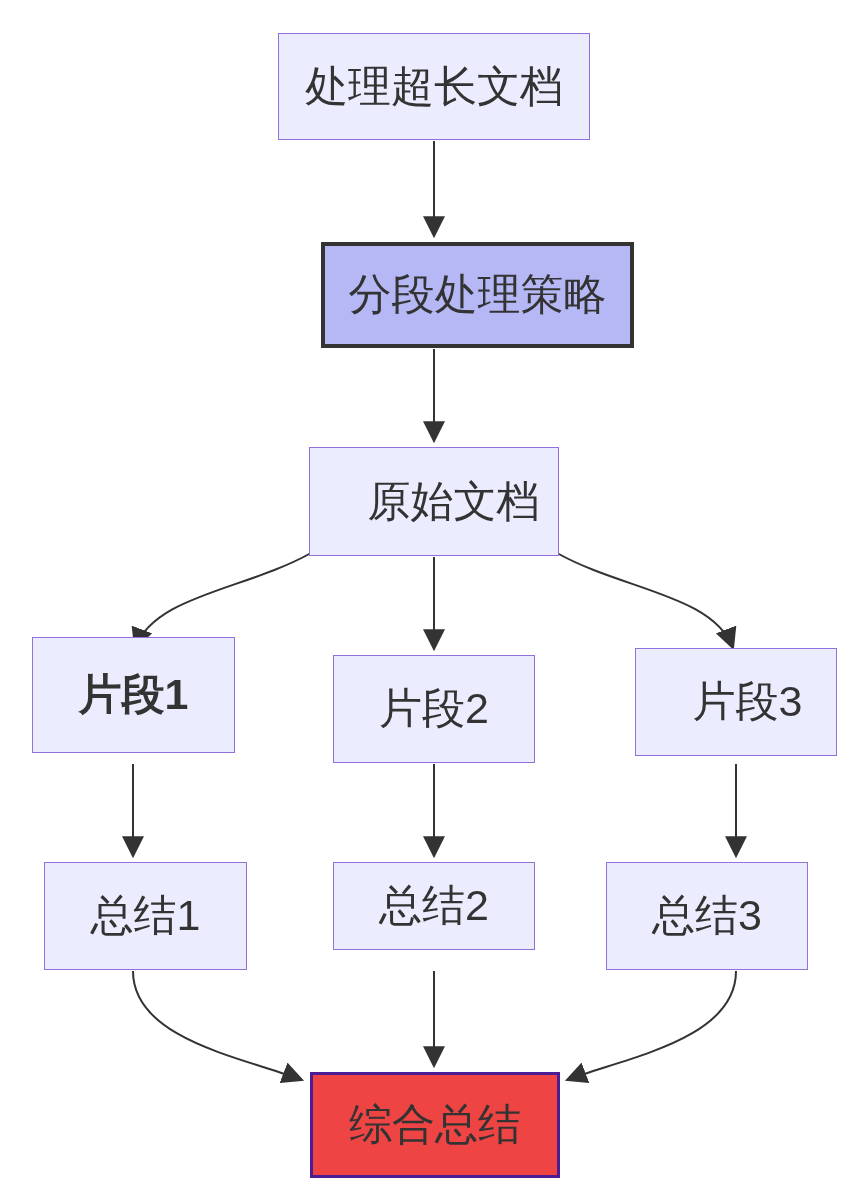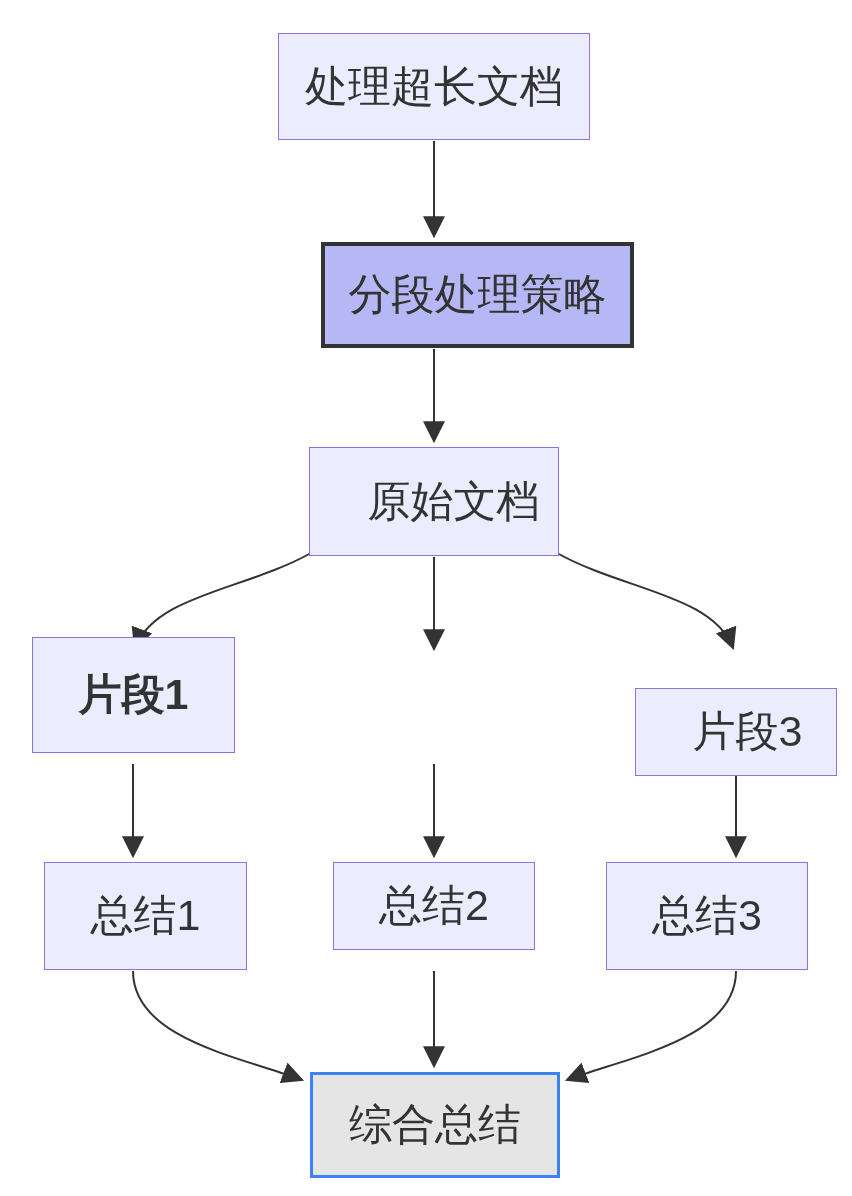--- a/index.html
+++ b/index.html
@@ -42,30 +42,30 @@
     line-height: 1.2;
     white-space: nowrap;
     text-align: center;
   }
   .node.emphasis {
     background: #b5b8f5;
     border: 4px solid #333333;
     margin-left: 44px;
   }
   .node.result {
-    background: #e5e5e5;
-    border: 3px solid #3b82f6;
+    background: #ef4444;
+    border: 3px solid #4c1d95;
   }
   
   #n-process-long-document { left: 278px; top: 33px;   width: 312px; height: 107px; }
   #n-segmentation-strategy { left: 277px; top: 242px;  width: 313px; height: 106px; }
   #n-original-document     { left: 309px; top: 447px;  width: 250px; height: 109px; padding-left: 39px; }
   #n-fragment-1            { left: 32px;  top: 637px;  width: 203px; height: 116px; font-weight: bold; }
   #n-fragment-2            { left: 333px; top: 655px;  width: 202px; height: 108px; }
-  #n-fragment-3            { left: 635px; top: 688px;  width: 202px; height: 88px; padding-left: 23px; }
+  #n-fragment-3            { left: 635px; top: 648px;  width: 202px; height: 108px; padding-left: 23px; }
   #n-summary-1             { left: 32px;  top: 862px;  width: 203px; height: 108px; margin-left: 12px; }
   #n-summary-2             { left: 333px; top: 862px;  width: 202px; height: 88px; }
   #n-summary-3             { left: 606px; top: 862px;  width: 202px; height: 108px; }
   #n-combined-summary      { left: 310px; top: 1072px; width: 250px; height: 106px; }
 </style>
 </head>
 <body>
 
 <div class="canvas">
 
@@ -97,20 +97,23 @@
   </div>
 
   <div class="node" id="n-original-document">
     <span>原始文档</span>
   </div>
 
   <div class="node" id="n-fragment-1">
     <span>片段1</span>
   </div>
 
+  <div class="node" id="n-fragment-2">
+    <span>片段2</span>
+  </div>
 
   <div class="node" id="n-fragment-3">
     <span>片段3</span>
   </div>
 
   <div class="node" id="n-summary-1">
     <span>总结1</span>
   </div>
 
   <div class="node" id="n-summary-2">

